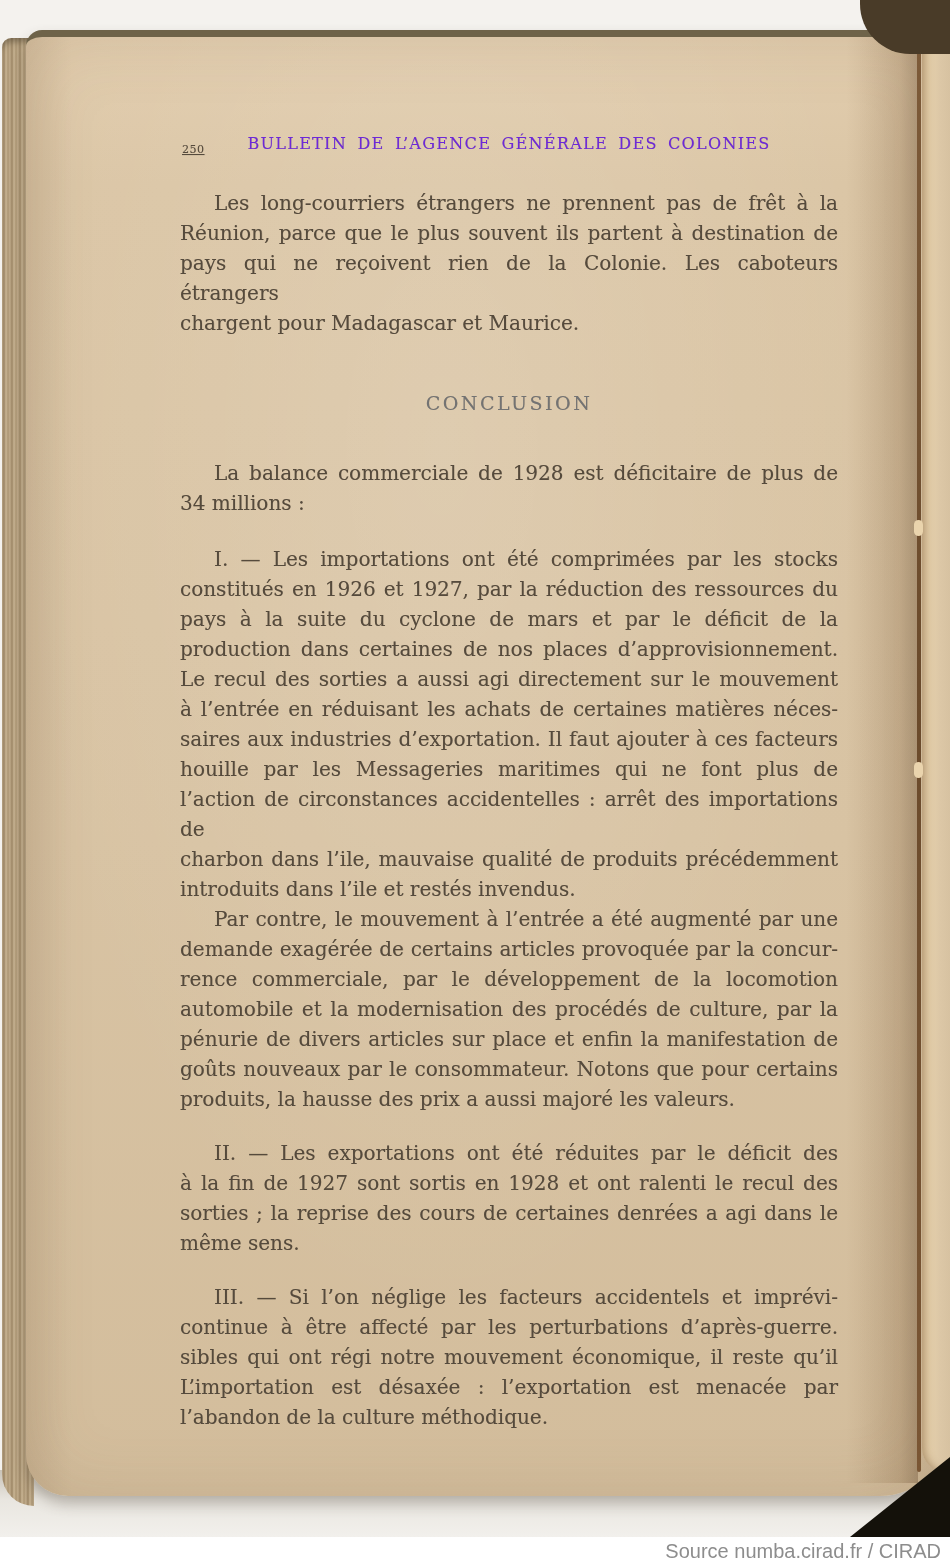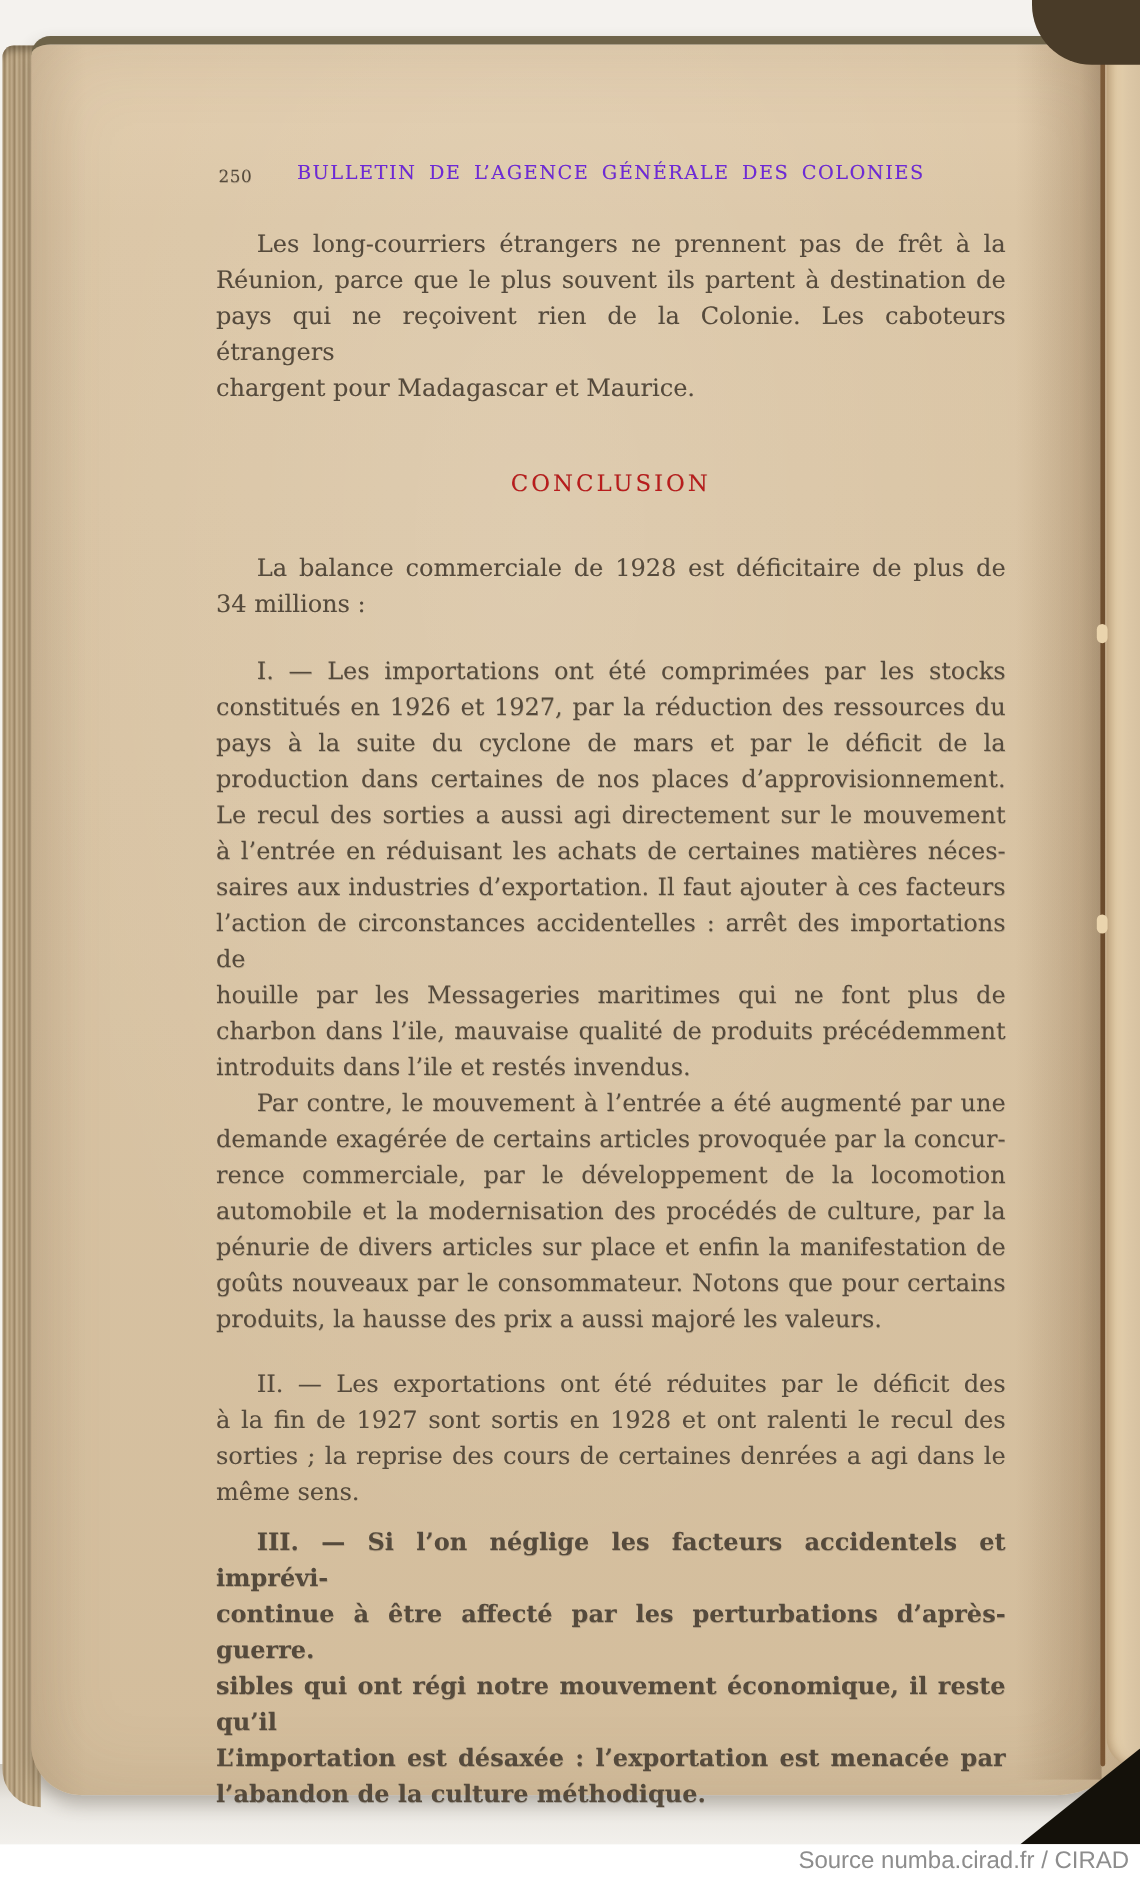--- a/index.html
+++ b/index.html
@@ -76,37 +76,37 @@
     z-index:4;
   }
 
   
   .text-col{
     position:absolute; left:180px; top:0; width:658px; z-index:5;
     color:#554a3c;
     text-shadow:.3px .3px 0 rgba(85,74,60,.30);
   }
   .header{ position:relative; margin-top:134px; height:22px; }
-  .pnum{ position:absolute; left:2px; bottom:0; font-size:14px; letter-spacing:.5px; }
+  .pnum{ position:absolute; left:2px; bottom:0; font-size:11px; letter-spacing:.5px;text-decoration:underline; }
   .rtitle{ text-align:center; font-size:16px; letter-spacing:1.3px; word-spacing:4px; color:#6d28d9; }
 
-  .heading{ text-align:center; font-size:19px; letter-spacing:2.5px; color:#b91c1c; }
+  .heading{ text-align:center; font-size:19px; letter-spacing:2.5px; color:#737373; }
 
   .para{ font-size:20px; }
   .line{ line-height:30px; text-align:justify; text-align-last:justify; white-space:normal; }
   .line.last{ text-align-last:left; }
   .para .line:first-child{ text-indent:34px; }
 
   #sections > :nth-child(1){ margin-top:32px; }
   #sections > :nth-child(2){ margin-top:54px; }
   #sections > :nth-child(3){ margin-top:44px; }
   #sections > :nth-child(4){ margin-top:26px; }
   #sections > :nth-child(5){ margin-top:0; }
   #sections > :nth-child(6){ margin-top:24px; }
-  #sections > :nth-child(7){ margin-top:12px;font-weight:bold; }
+  #sections > :nth-child(7){ margin-top:24px; }
 
   
   .footer{
     position:absolute; left:0; bottom:0; width:950px; height:29px;
     background:#ffffff; z-index:6;
     font-family:"Liberation Sans", sans-serif; font-size:20px;
     color:#8d8d8d; text-align:right; line-height:29px; padding-right:9px;
   }
 </style>
 </head>
@@ -142,22 +142,22 @@
           <div class="line last">34 millions :</div>
         </div>
         <div class="para">
           <div class="line">I. — Les importations ont été  comprimées par les stocks</div>
           <div class="line">constitués en 1926 et 1927, par la réduction des ressources du</div>
           <div class="line">pays à la suite du cyclone de mars et par le déficit de la</div>
           <div class="line">production dans certaines de nos places d’approvisionnement.</div>
           <div class="line">Le recul des sorties a aussi agi directement sur le mouvement</div>
           <div class="line">à l’entrée en réduisant les achats de certaines matières néces-</div>
           <div class="line">saires aux industries d’exportation. Il faut ajouter à ces facteurs</div>
+          <div class="line">houille par les Messageries maritimes qui ne font plus de</div>
           <div class="line">l’action de circonstances accidentelles : arrêt des importations de</div>
-          <div class="line">houille par les Messageries maritimes qui ne font plus de</div>
           <div class="line">charbon dans l’ile, mauvaise qualité de produits précédemment</div>
           <div class="line last">introduits dans l’ile et restés invendus.</div>
         </div>
         <div class="para">
           <div class="line">Par contre, le mouvement à l’entrée a été augmenté par une</div>
           <div class="line">demande exagérée de certains articles provoquée par la concur-</div>
           <div class="line">rence commerciale, par le développement de la locomotion</div>
           <div class="line">automobile et la modernisation des procédés de culture, par la</div>
           <div class="line">pénurie de divers articles sur place et enfin la manifestation de</div>
           <div class="line">goûts nouveaux par le consommateur. Notons que pour certains</div>

